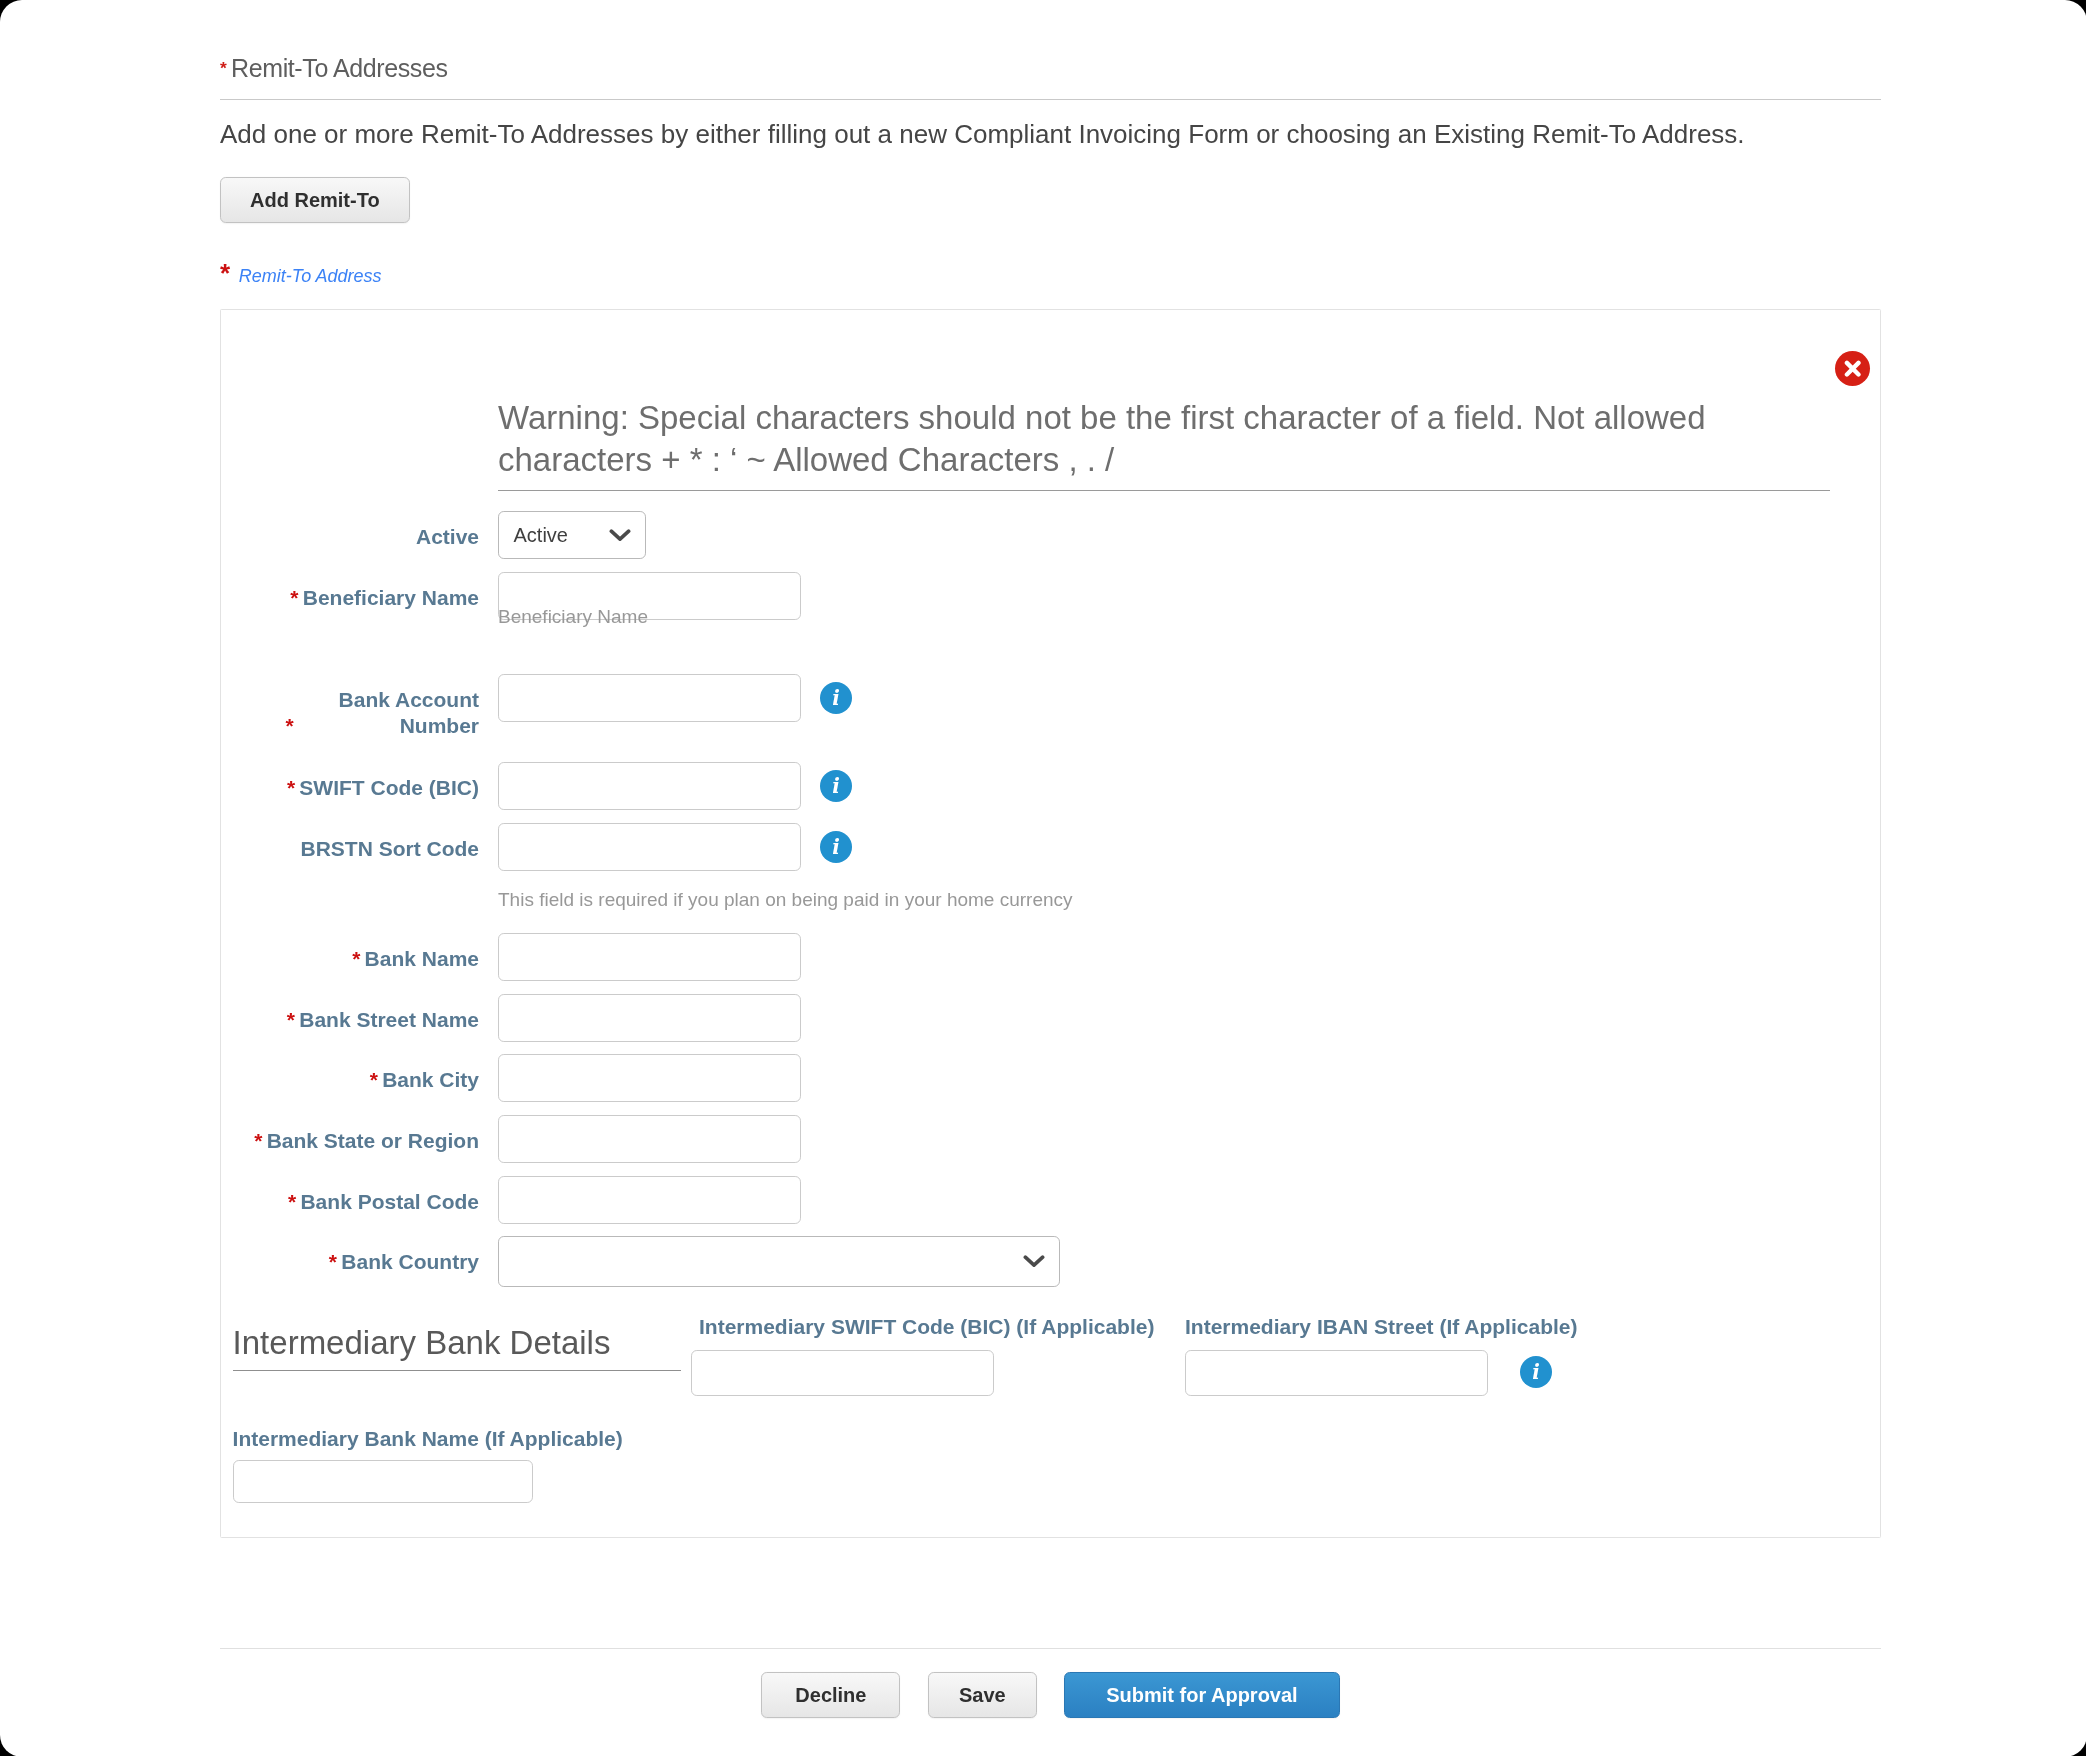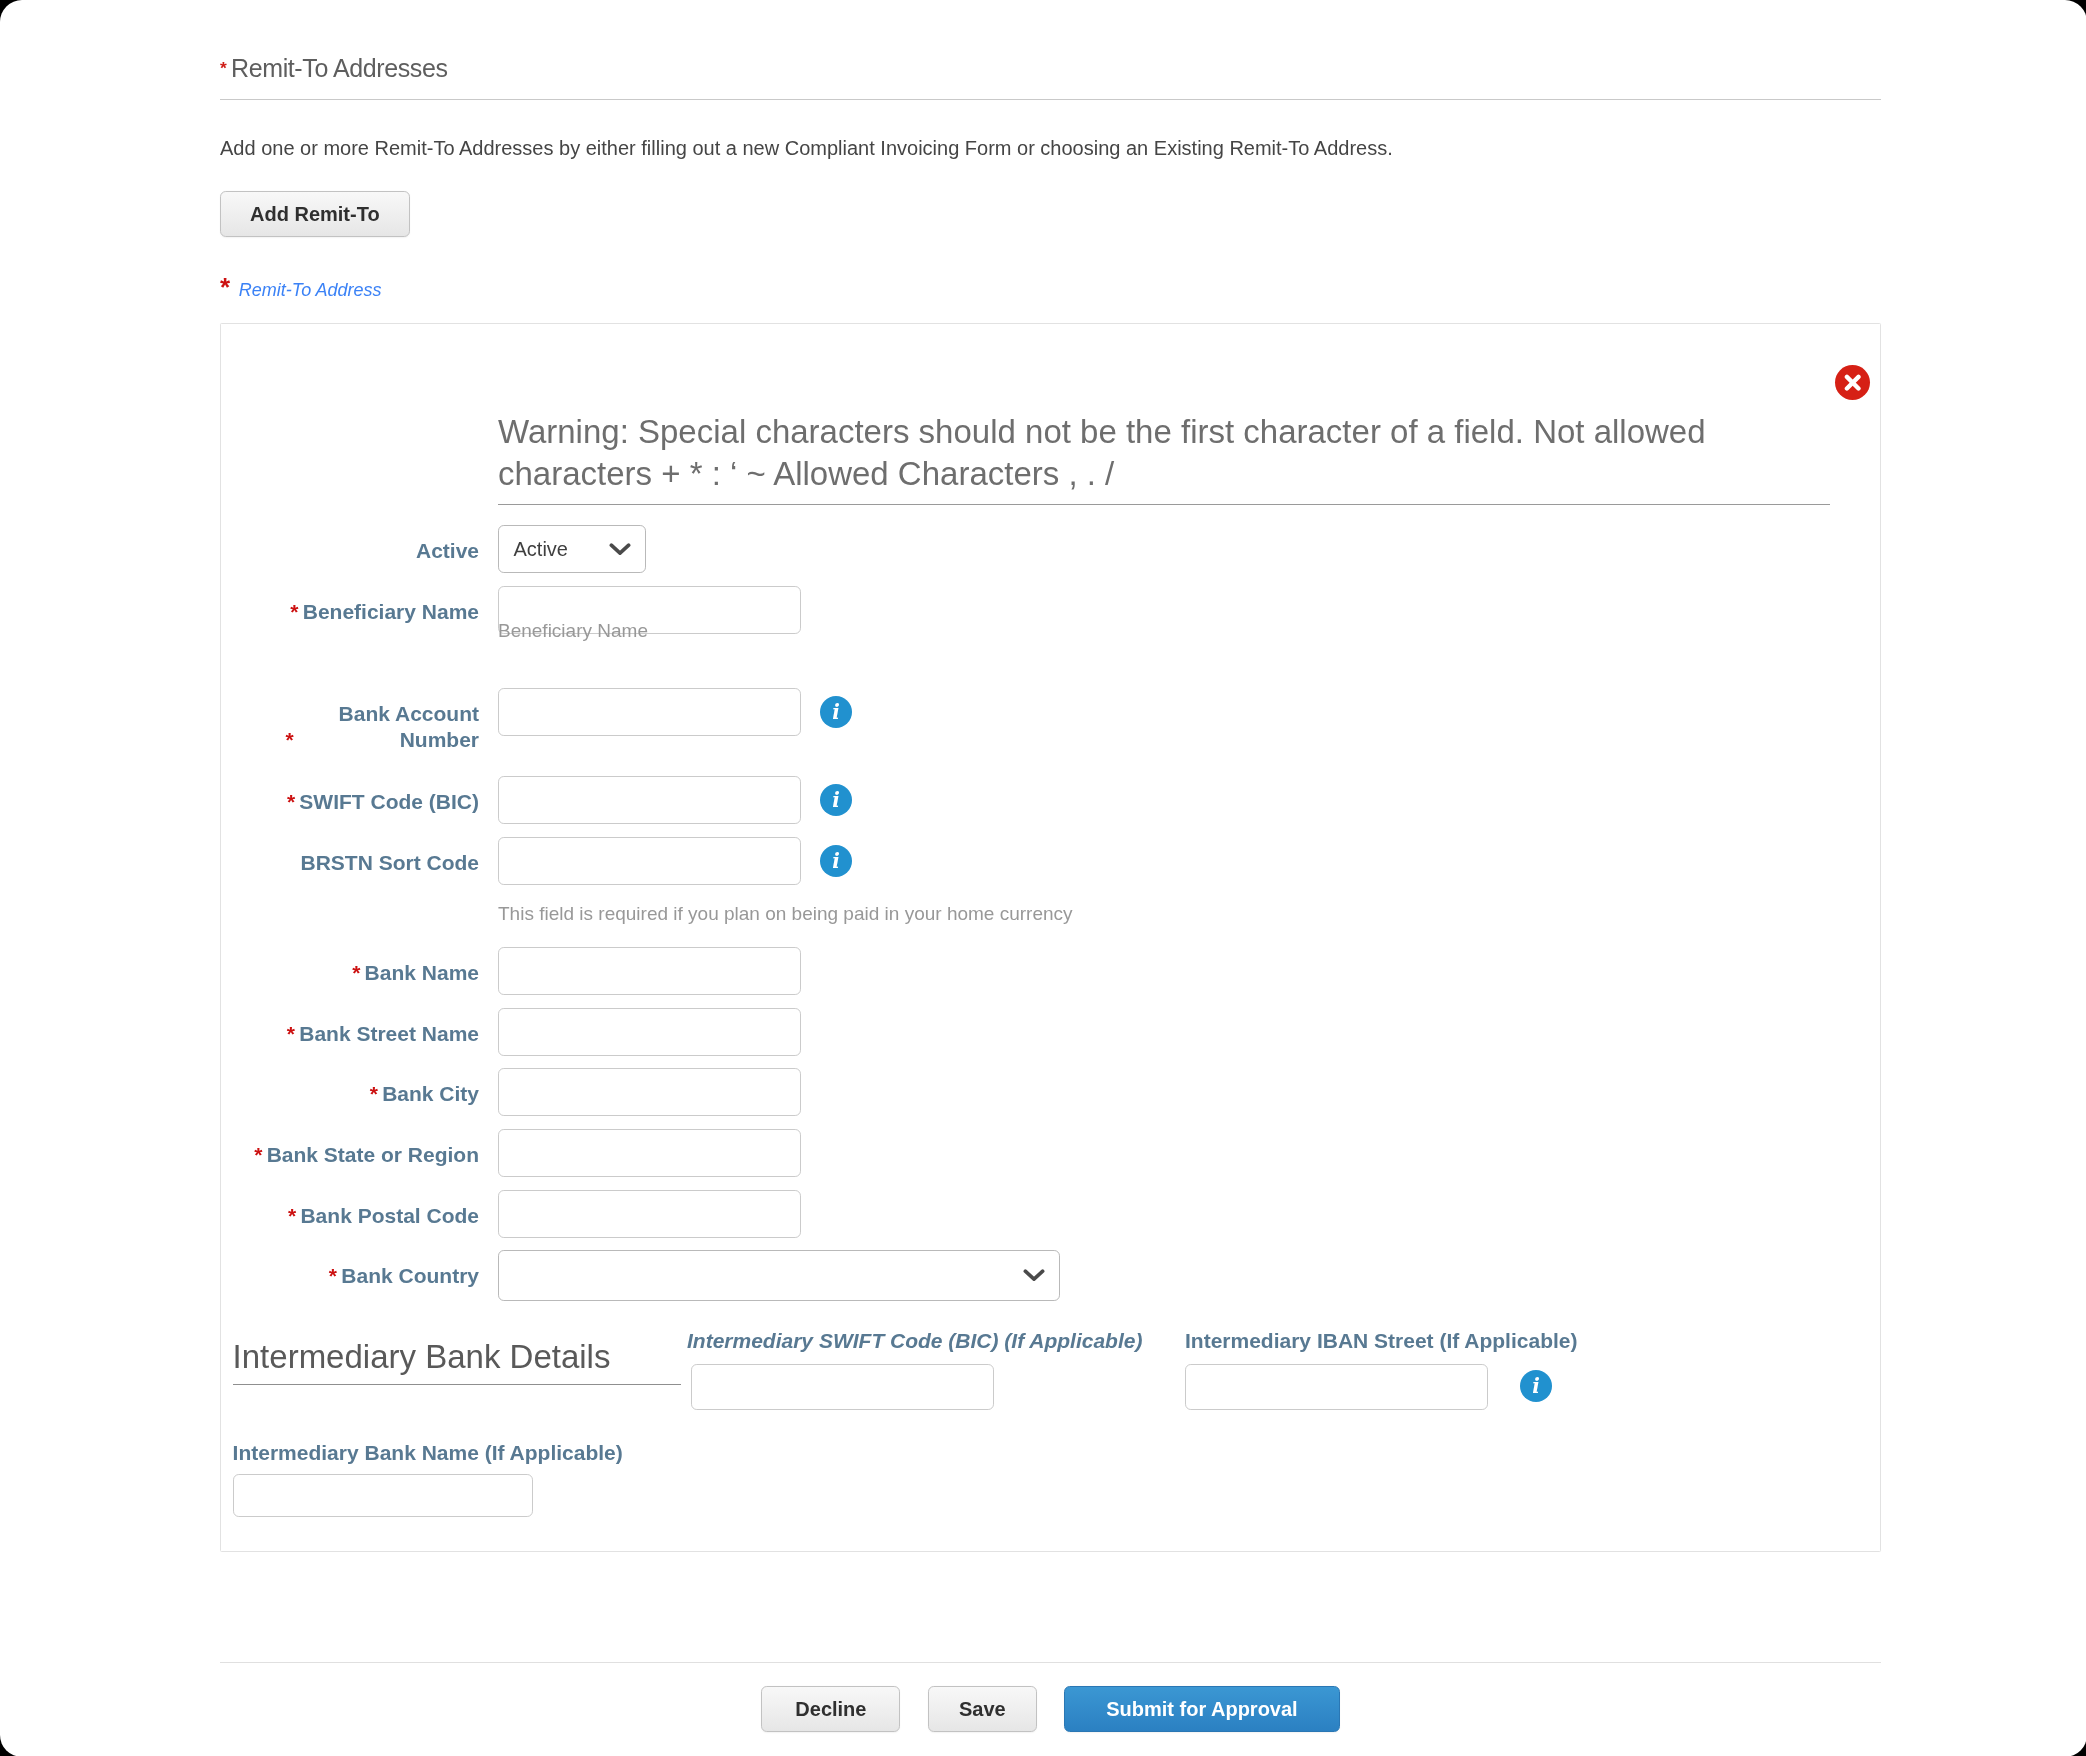--- a/index.html
+++ b/index.html
@@ -9,21 +9,21 @@
     position:relative; width:2087px; height:1757px;
     background:#fff; border-radius:22px; overflow:hidden;
   }
   .content { margin-left:220px; width:1661px; padding-top:48px; }
 
   
   .page-title-row { display:flex; align-items:flex-start; }
   .title-asterisk { color:#cf1d17; font-size:17.4px; font-weight:700; line-height:17.4px; margin-top:11.6px; margin-right:4.3px; }
   .page-title { font-size:25px; font-weight:300; color:#5e5e5e; line-height:41px; letter-spacing:-0.4px; }
   .title-divider { border:none; border-top:1.4px solid #c9c9c9; margin-top:10px; }
-  .description { margin-top:36px; font-size:20px; color:#454545; line-height:25px; }
+  .description { margin-top:22px; font-size:26px; color:#454545; line-height:25px; }
 
   .btn {
     display:inline-flex; align-items:center; justify-content:center;
     height:46px; border:0.7px solid #c2c2c2; border-radius:5.8px;
     background:linear-gradient(#f8f8f8, #e6e6e6);
     color:#2f2f2f; font-size:20px; font-weight:700; cursor:pointer;
     box-shadow:0 0.7px 1.4px rgba(0,0,0,0.05);
   }
   .add-remit-btn { margin-top:30px; padding:0 29px; }
 
@@ -86,21 +86,21 @@
   .hint-brstn { margin-top:17.4px; margin-bottom:22px; }
 
   
   .intermediary { position:relative; margin-top:27.5px; height:226px; }
   .int-heading {
     position:absolute; left:11.6px; top:7.2px; width:448px;
     font-size:33px; font-weight:300; color:#595959; line-height:41px;
     border-bottom:1.4px solid #8f8f8f; padding-bottom:7.2px; white-space:nowrap; overflow:hidden;
   }
   .int-label { position:absolute; top:0; font-size:21px; font-weight:700; color:#587992; white-space:nowrap; }
-  .int-label-swift { left:466px;font-style:italic; }
+  .int-label-swift { left:478px; }
   .int-label-iban { left:964px; }
   .int-input { position:absolute; top:35px; width:303px; height:46px; }
   .int-input-swift { left:470px; }
   .int-input-iban { left:964px; }
   .int-info { position:absolute; left:1299px; top:41px; margin-left:0; }
   .int-label-bankname { position:absolute; left:11.6px; top:112px; font-size:21px; font-weight:700; color:#587992; }
   .int-input-bankname { position:absolute; left:11.6px; top:145px; width:300px; height:43px; }
 
   
   .footer-divider { border:none; border-top:1.4px solid #e0e0e0; margin-top:110px; }

